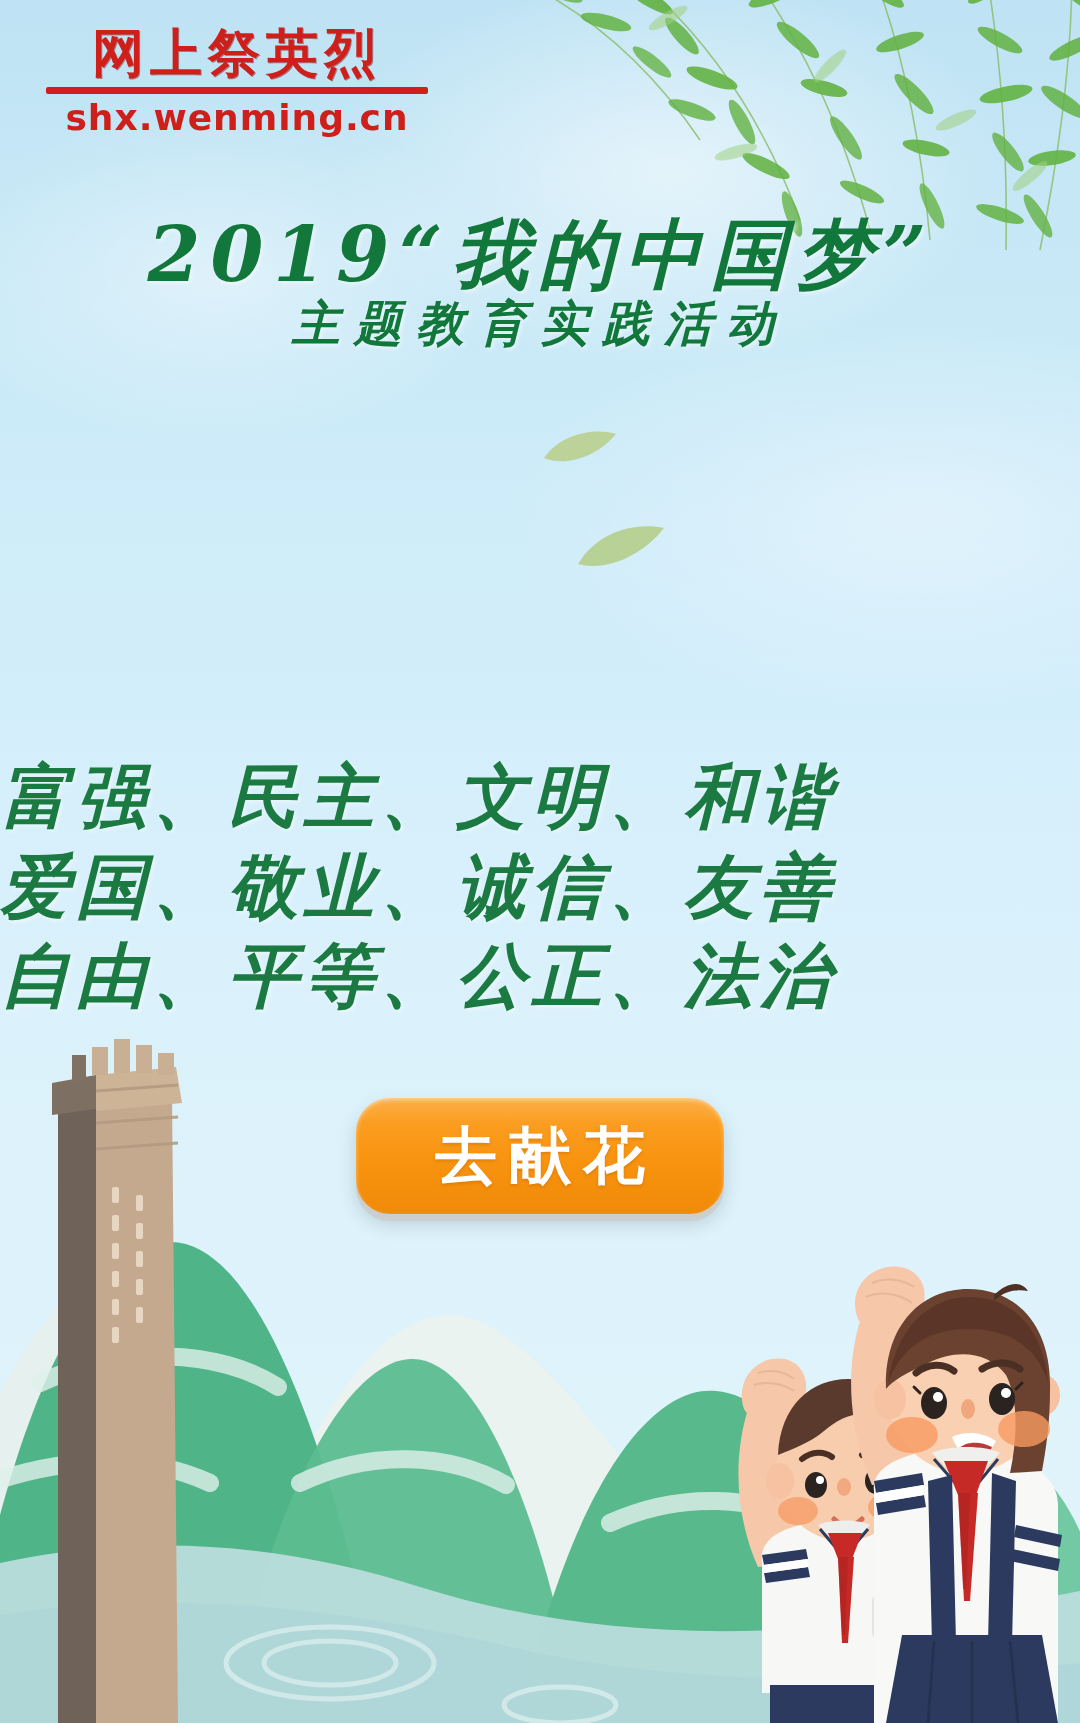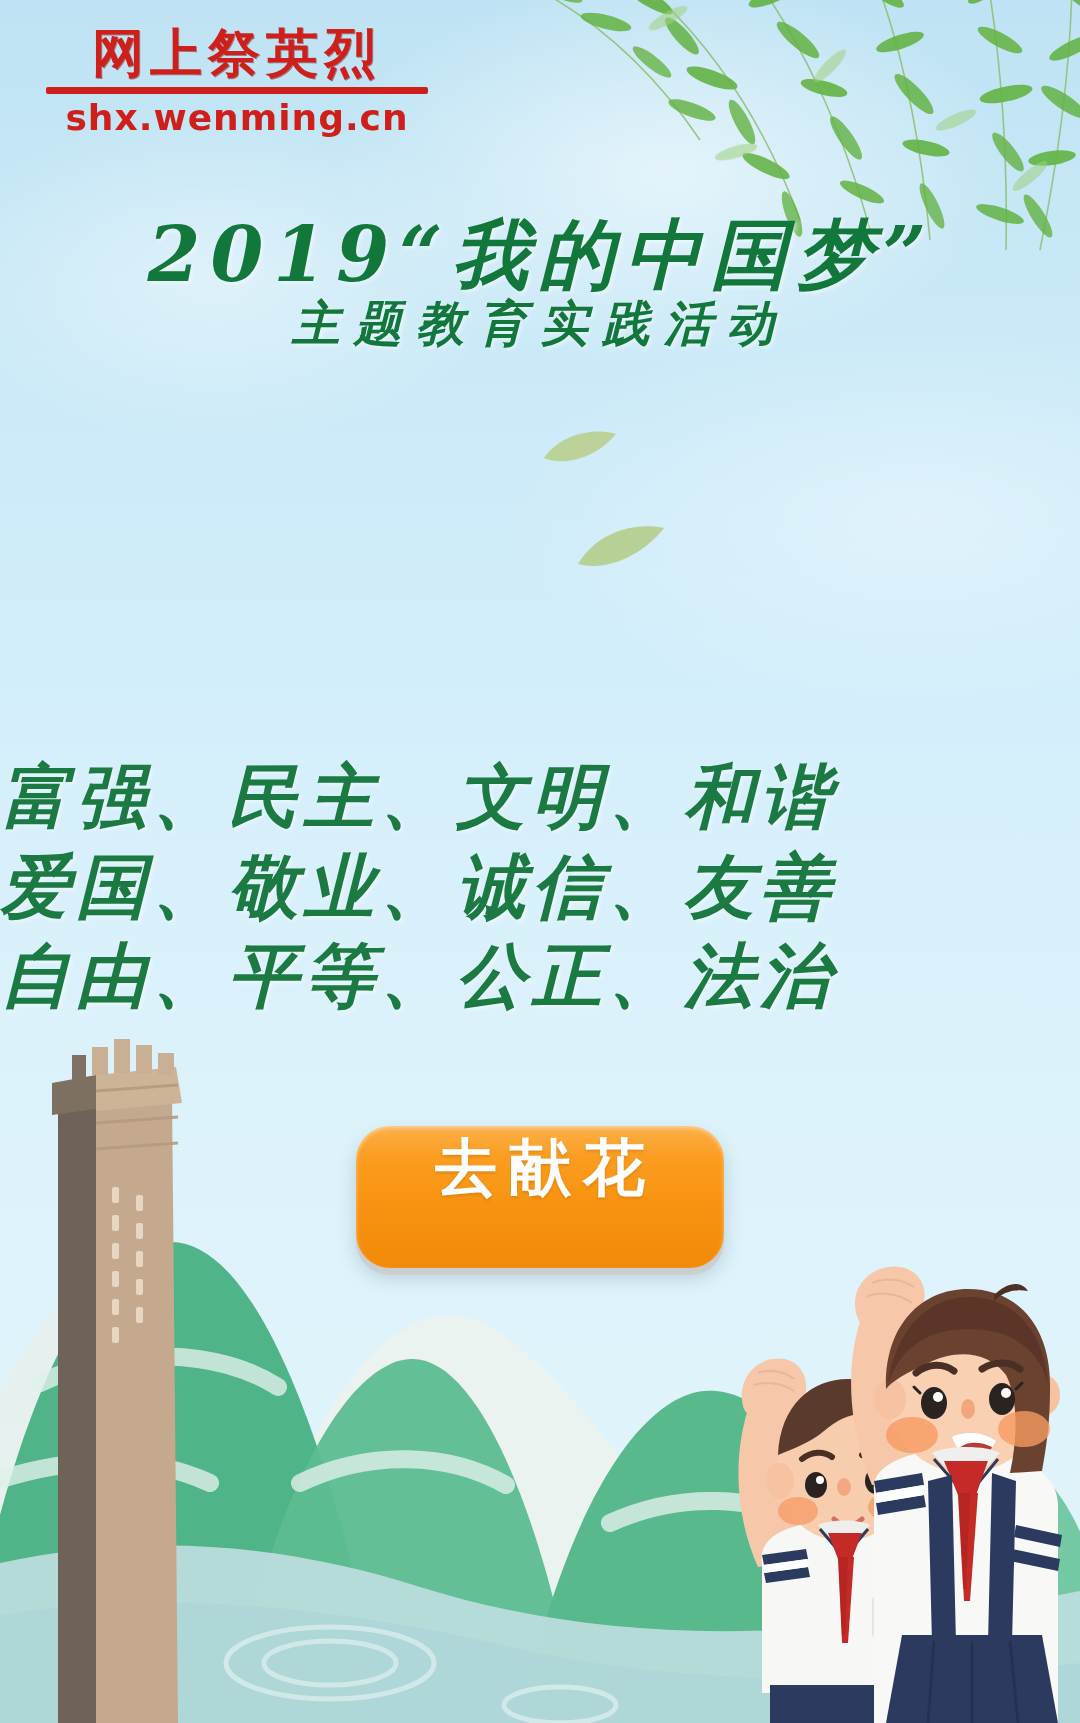--- a/index.html
+++ b/index.html
@@ -74,25 +74,25 @@
   }
   .values div{ white-space:nowrap; }
 
   
   .scape{ position:absolute; left:0; right:0; bottom:0; height:760px; pointer-events:none; }
   .scape svg{ width:100%; height:100%; display:block; }
 
   
   .cta-wrap{ position:absolute; left:0; right:0; top:1098px; display:flex; justify-content:center; }
   .cta{
-    width:368px; height:142px; border-radius:34px;
+    width:368px; height:116px; border-radius:34px;
     background:linear-gradient(180deg,#fcb04a 0%,#fb9d20 22%,#f8930f 55%,#f08a08 100%);
     border:none; cursor:pointer;
     box-shadow:0 7px 0 rgba(205,205,205,.85), 0 10px 18px rgba(60,80,90,.22), inset 0 2px 4px rgba(255,255,255,.45);
-    display:flex; justify-content:center;margin-top:28px;
+    display:flex; align-items:center; justify-content:center;
   }
   .cta span{
     font-family:"DejaVu Sans","Liberation Sans",sans-serif;
     font-weight:bold; font-size:62px; letter-spacing:12px;
     color:#ffffff; padding-left:12px;
     text-shadow:0 2px 3px rgba(180,95,0,.35);
   }
 
   
   .kids{ position:absolute; right:-6px; bottom:0; width:420px; height:500px; pointer-events:none; }

